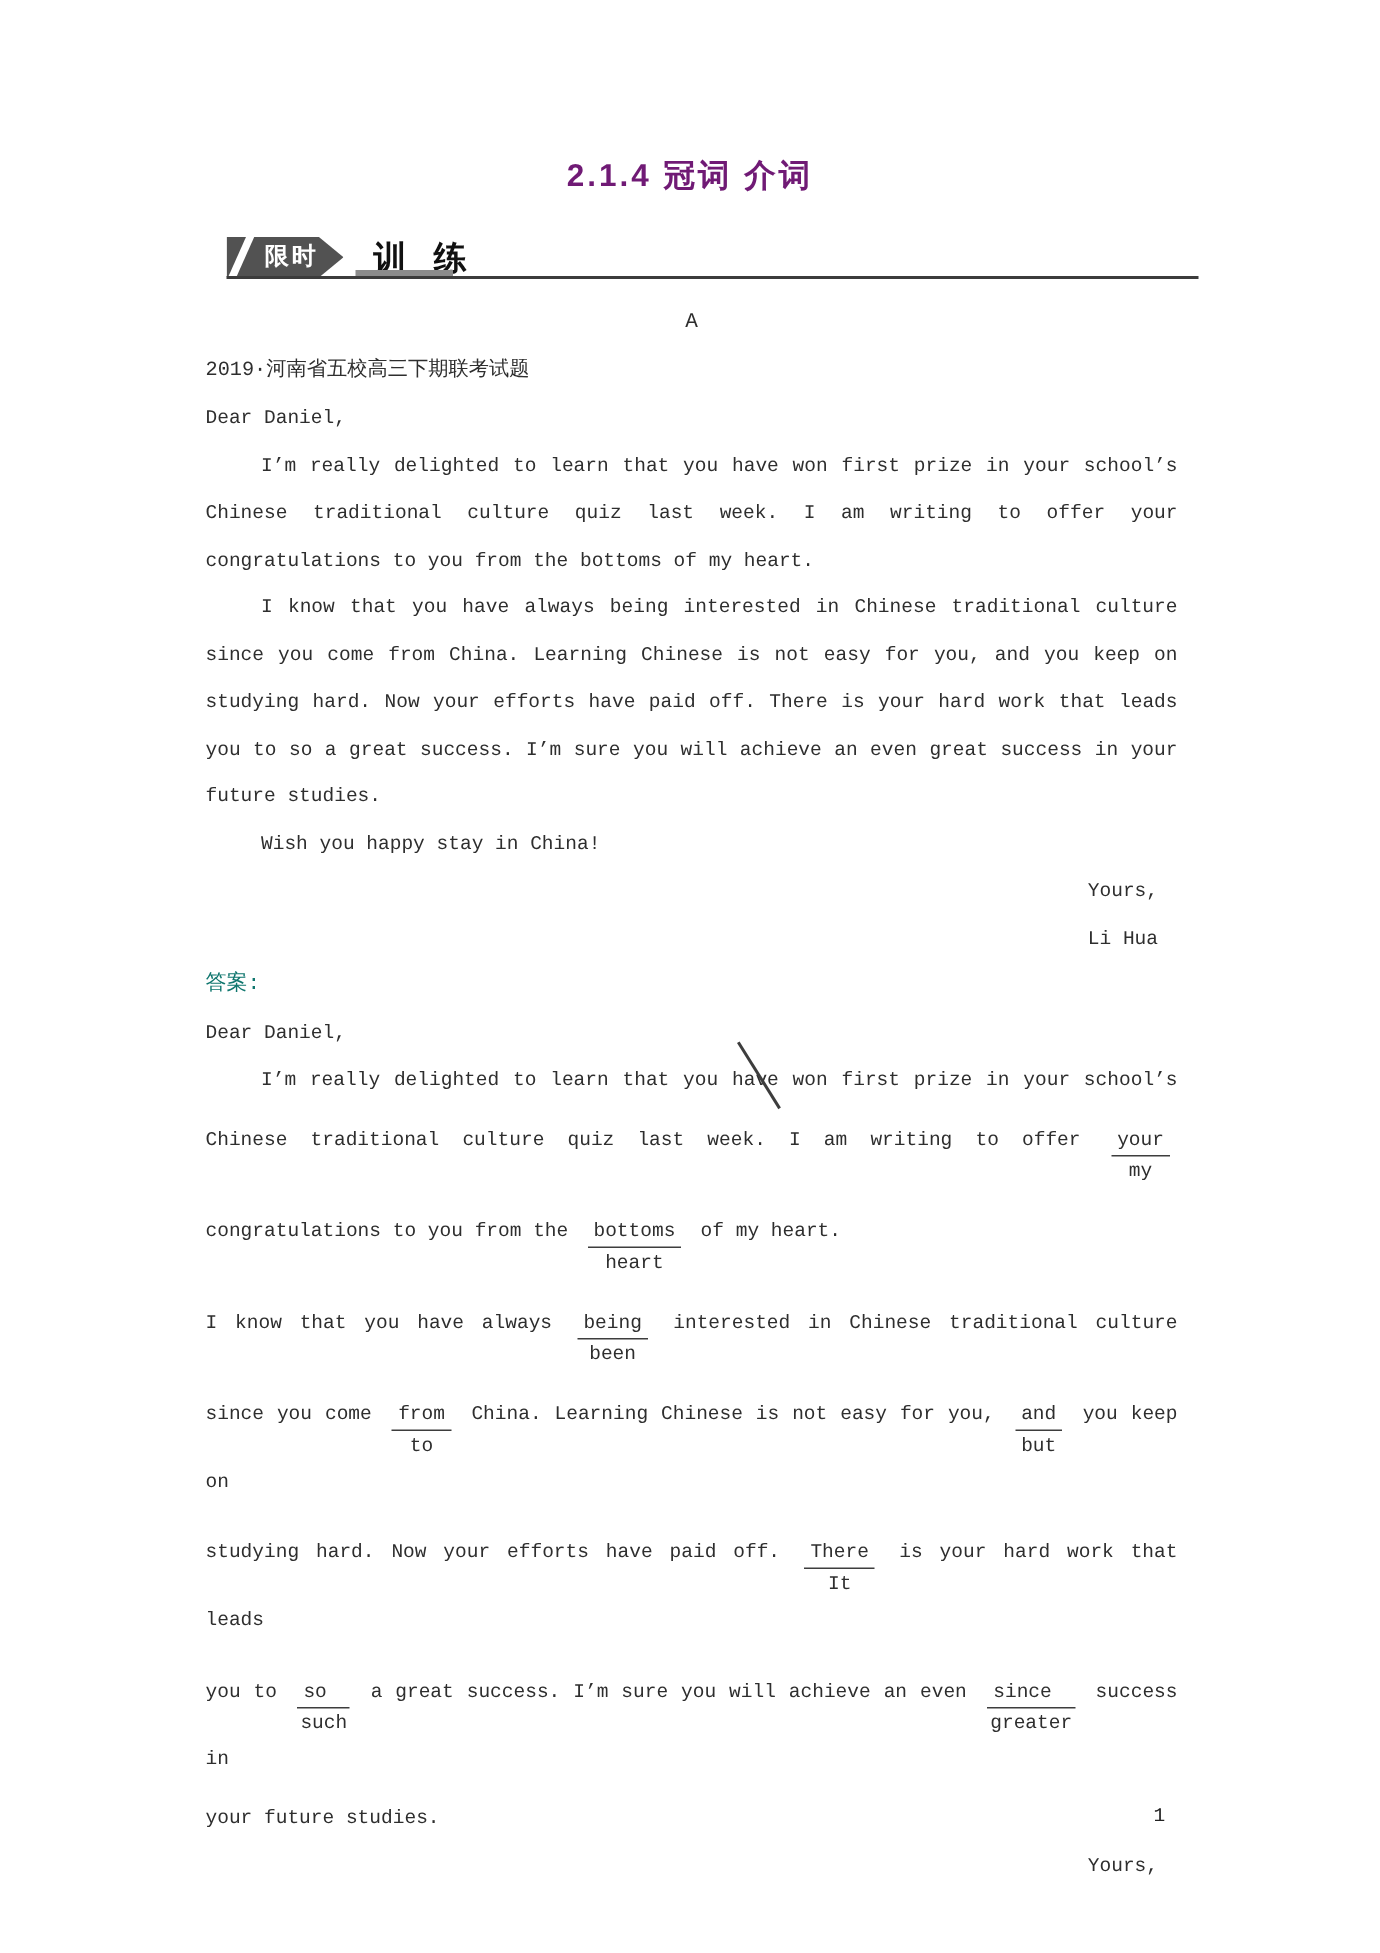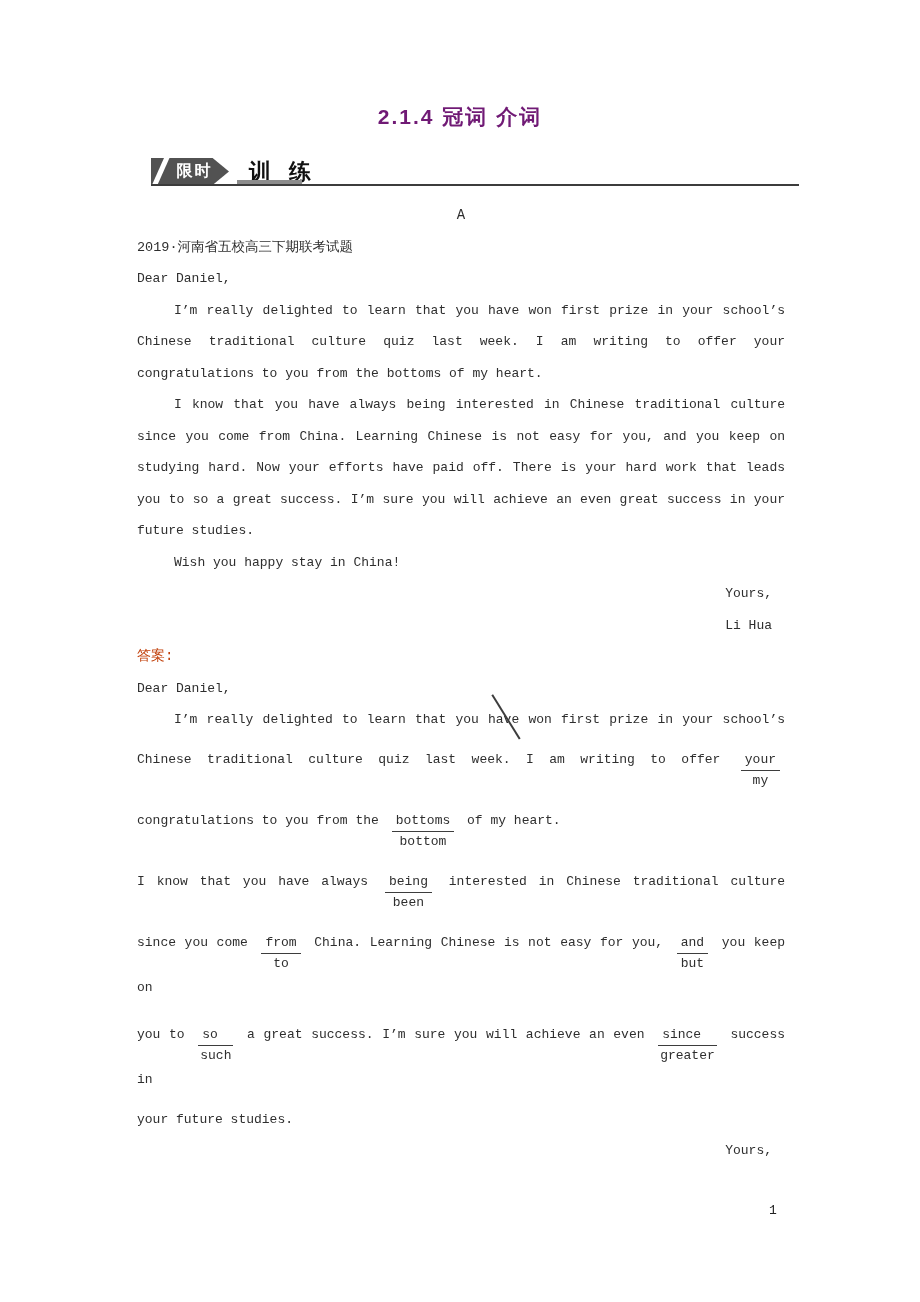--- a/index.html
+++ b/index.html
@@ -29,21 +29,21 @@
   .train-underline{position:absolute;left:86px;top:23px;width:65px;height:5px;background:#8c8c8c;}
   .banner-rule{position:absolute;left:0;top:27px;width:648px;height:2px;background:#3c3c3c;}
 
   .flow{position:absolute;left:137px;top:200px;width:648px;font-size:13px;}
   .line{line-height:31.5px;min-height:31.5px;}
   .center{text-align:center;font-size:14px;}
   .indent{padding-left:37px;}
   .just{text-align:justify;text-align-last:justify;}
   .closing{text-align:right;padding-right:13px;}
   .source{font-size:13.5px;}
-  .answer-label{color:#c2410c;font-size:14px;}
+  .answer-label{color:#0f766e;font-size:14px;}
 
   .ans-line{line-height:31.5px;}
   .ans-line.tall{padding:8px 0;}
 
   .fx{display:inline-flex;flex-direction:column;align-items:center;margin:0 5px;line-height:16px;vertical-align:baseline;}
   .fx-top{align-self:stretch;text-align:center;border-bottom:1.5px solid #3d3d3d;padding:0 4px 2px;}
   .fx-bot{padding:2px 2px 0;}
 
   .ins{display:inline-flex;flex-direction:column;align-items:center;margin:0 18px;line-height:15px;vertical-align:baseline;}
   .ins-mark{font-size:14px;}
@@ -93,33 +93,37 @@
     <div class="line answer-label">答案:</div>
     <div class="line">Dear Daniel,</div>
     <div>
         <div class="ans-line indent just"><span>I’m really delighted to learn that you </span><span class="delword">have</span><span> won first prize in your school’s</span></div>
         <div class="ans-line just tall"><span>Chinese traditional culture quiz last week. I am writing to offer </span><span class="fx">
             <span class="fx-top">your</span>
             <span class="fx-bot">my</span>
           </span></div>
         <div class="ans-line tall"><span>congratulations to you from the </span><span class="fx">
             <span class="fx-top">bottoms</span>
-            <span class="fx-bot">bottom</span>
+            <span class="fx-bot">heart</span>
           </span><span> of my heart.</span></div>
         <div class="ans-line indent just tall"><span>I know that you have always </span><span class="fx">
             <span class="fx-top">being</span>
             <span class="fx-bot">been</span>
           </span><span> interested in Chinese traditional culture</span></div>
         <div class="ans-line just tall"><span>since you come </span><span class="fx">
             <span class="fx-top">from</span>
             <span class="fx-bot">to</span>
           </span><span> China. Learning Chinese is not easy for you, </span><span class="fx">
             <span class="fx-top">and</span>
             <span class="fx-bot">but</span>
           </span><span> you keep on</span></div>
+        <div class="ans-line just tall"><span>studying hard. Now your efforts have paid off. </span><span class="fx">
+            <span class="fx-top">There</span>
+            <span class="fx-bot">It</span>
+          </span><span> is your hard work that leads</span></div>
         <div class="ans-line just tall"><span>you to </span><span class="fx">
             <span class="fx-top">so</span>
             <span class="fx-bot">such</span>
           </span><span> a great success. I’m sure you will achieve an even </span><span class="fx">
             <span class="fx-top">since</span>
             <span class="fx-bot">greater</span>
           </span><span> success in</span></div>
         <div class="ans-line"><span>your future studies.</span></div>
       </div>
     <div class="line closing">Yours,</div>

